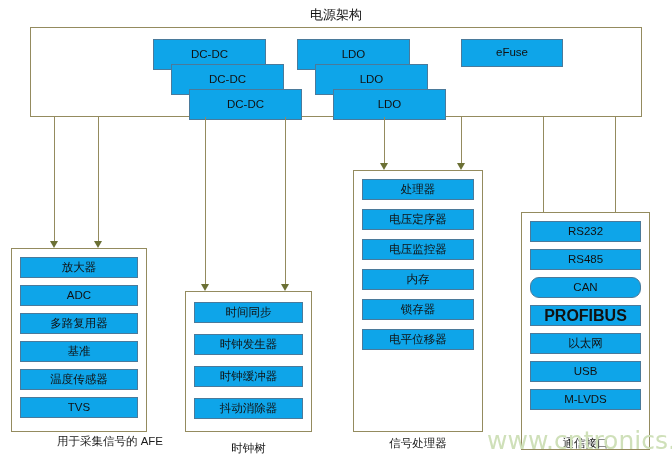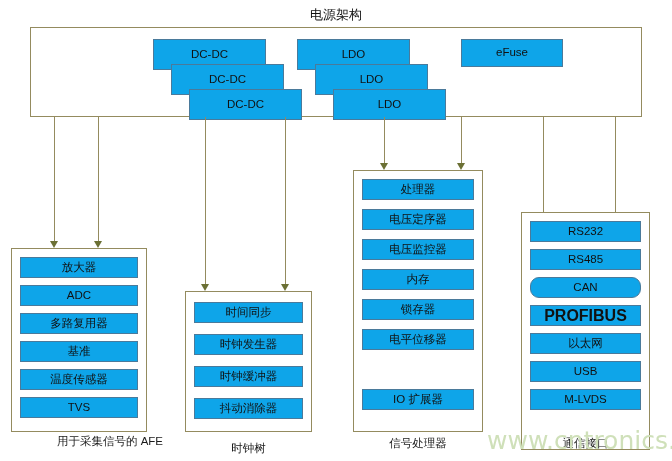--- a/index.html
+++ b/index.html
@@ -145,21 +145,20 @@
   </div>
   <div class="group-caption" style="left:185px;top:441px;width:127px;">时钟树</div>
 
   <div class="group" id="signal-group" style="left:353px;top:170px;width:130px;height:262px;">
     <div class="bbox stacklist" style="top:8px;">处理器</div>
     <div class="bbox stacklist" style="top:38px;">电压定序器</div>
     <div class="bbox stacklist" style="top:68px;">电压监控器</div>
     <div class="bbox stacklist" style="top:98px;">内存</div>
     <div class="bbox stacklist" style="top:128px;">锁存器</div>
     <div class="bbox stacklist" style="top:158px;">电平位移器</div>
-    <div class="bbox stacklist" style="top:218px;">IO 扩展器</div>
   </div>
   <div class="group-caption" style="left:353px;top:436px;width:130px;">信号处理器</div>
 
   <div class="group" id="comm-group" style="left:521px;top:212px;width:129px;height:238px;">
     <div class="bbox stacklist" style="top:8px;">RS232</div>
     <div class="bbox stacklist" style="top:36px;">RS485</div>
     <div class="bbox stacklist" style="top:64px;border-radius:9px;">CAN</div>
     <div class="bbox stacklist bold" style="top:92px;">PROFIBUS</div>
     <div class="bbox stacklist" style="top:120px;">以太网</div>
     <div class="bbox stacklist" style="top:148px;">USB</div>

